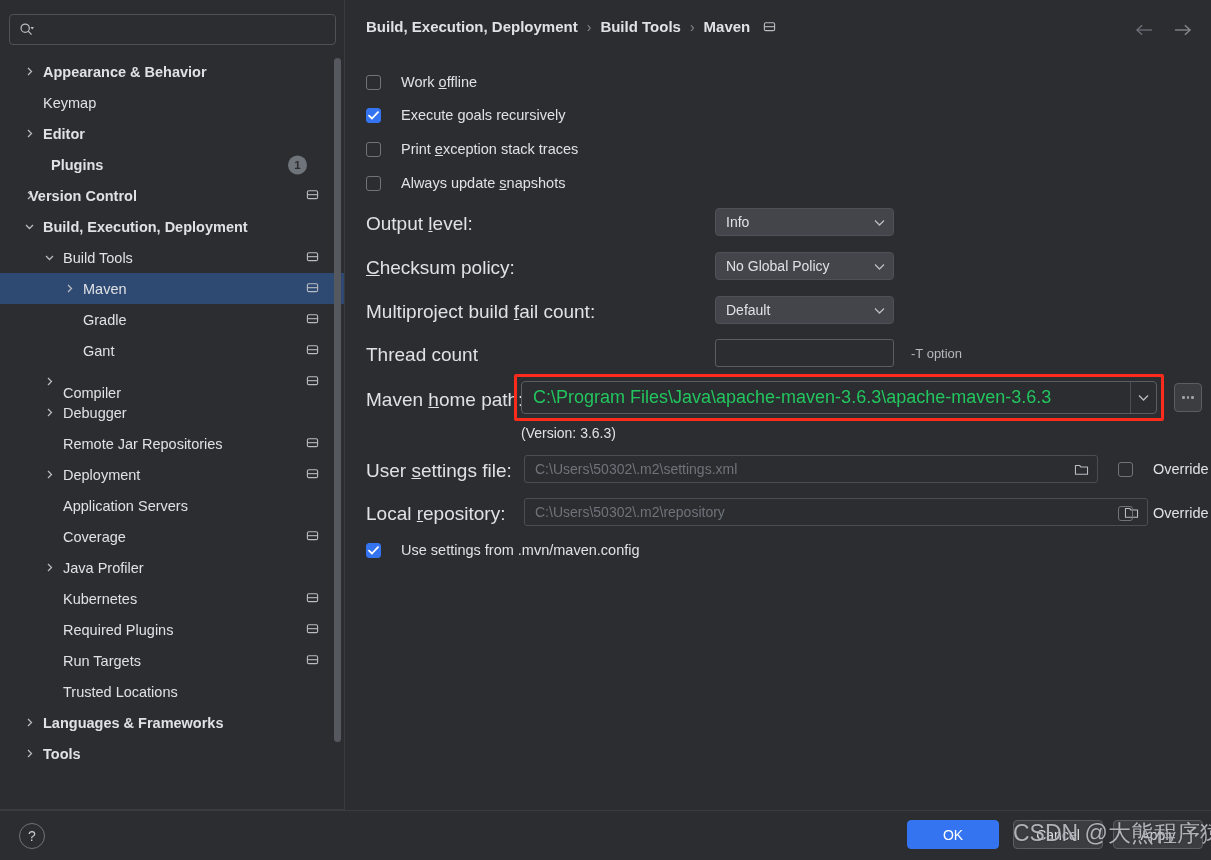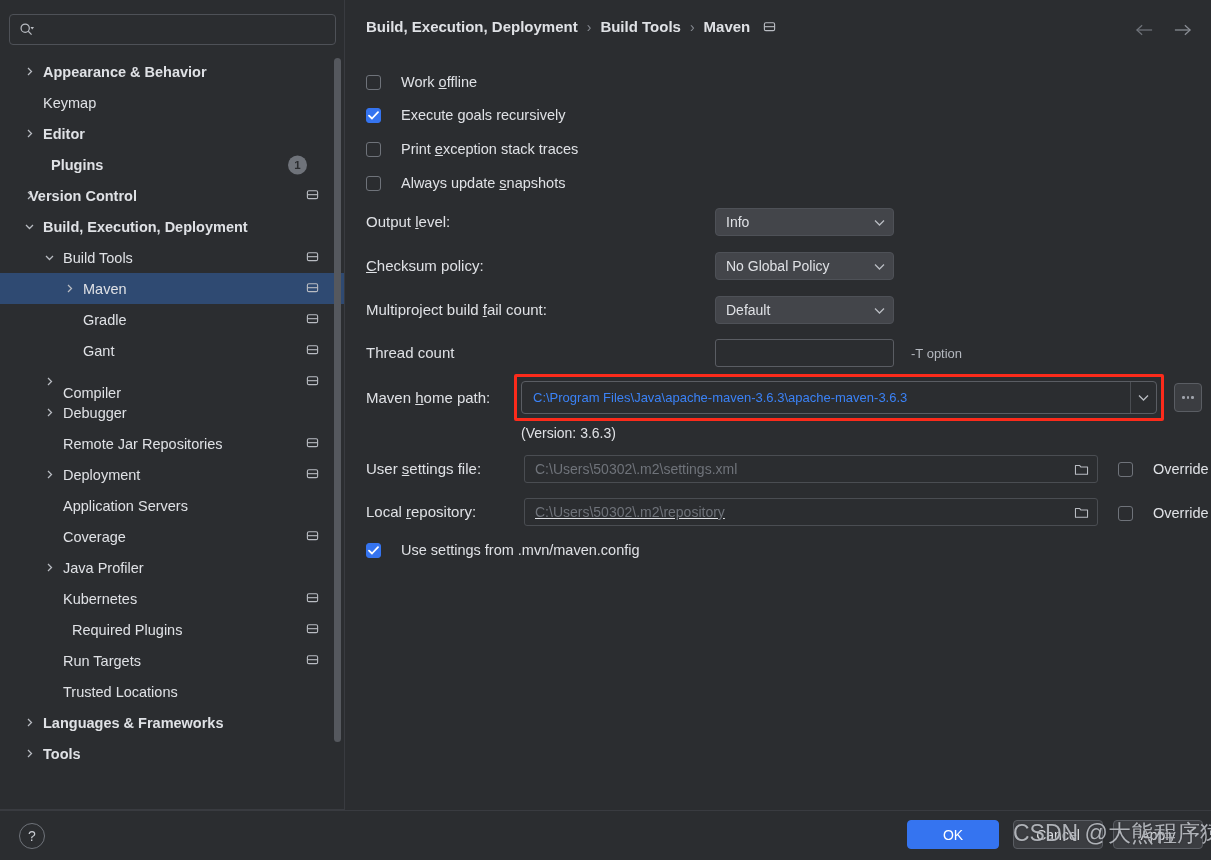--- a/index.html
+++ b/index.html
@@ -77,21 +77,21 @@
   .cbox {
     width: 15px; height: 15px; border-radius: 3px;
     border: 1px solid #6f737a; background: transparent;
     display: flex; align-items: center; justify-content: center; flex: none;
   }
   .cbox.checked { background: #3574f0; border-color: #3574f0; }
   .cb-label { font-size: 14.5px; color: #dfe1e5; white-space: nowrap; }
   .u { text-decoration: underline; }
 
   .field-label {
-    position: absolute; font-size: 15px; color: #dfe1e5; white-space: nowrap;
+    position: absolute; font-size: 19px; color: #dfe1e5; white-space: nowrap;
   }
 
   .combo {
     position: absolute; height: 28px;
     background: #43454a; border: 1px solid #4e5157; border-radius: 4px;
     display: flex; align-items: center; justify-content: space-between;
     padding: 0 7px 0 10px; font-size: 14px; color: #dfe1e5;
   }
   .combo .chev { display: flex; align-items: center; }
 
@@ -103,21 +103,21 @@
   }
   .hint { position: absolute; font-size: 13px; color: #b4b8bf; white-space: nowrap; }
 
   
   #maven-home-combo {
     position: absolute; left: 521px; top: 381px; width: 636px; height: 33px;
     background: #2b2d30; border: 1px solid #5a5d63; border-radius: 4px;
     display: flex; align-items: center;
   }
   #maven-home-value {
-    font-size: 13px; color: #3b82f6; padding-left: 11px; flex: 1;
+    font-size: 18px; color: #22c55e; padding-left: 11px; flex: 1;
     white-space: nowrap; overflow: hidden;
   }
   #maven-home-chev {
     width: 26px; height: 100%; display: flex; align-items: center; justify-content: center;
     border-left: 1px solid #4a4d52;
   }
   #red-box {
     position: absolute; left: 514px; top: 374px; width: 650px; height: 47px;
     border: 3px solid #fc2b1b; border-radius: 2px; pointer-events: none;
   }
@@ -324,21 +324,21 @@
           <span class="tree-label" style="left: 63px;">Java Profiler</span>
         </div>
         <div class="tree-row">
           <span class="tree-label" style="left: 63px;">Kubernetes</span>
           <span class="proj-icon"><svg width="13" height="13" viewBox="0 0 14 14">
               <rect x="1.5" y="3" width="11" height="8.5" rx="1.6" fill="none" stroke="#b9bcc2" stroke-width="1.2"></rect>
               <line x1="1.5" y1="7.2" x2="12.5" y2="7.2" stroke="#b9bcc2" stroke-width="1.2"></line>
             </svg></span>
         </div>
         <div class="tree-row">
-          <span class="tree-label" style="left: 72px;">Required Plugins</span>
+          <span class="tree-label" style="left: 63px;">Required Plugins</span>
           <span class="proj-icon"><svg width="13" height="13" viewBox="0 0 14 14">
               <rect x="1.5" y="3" width="11" height="8.5" rx="1.6" fill="none" stroke="#b9bcc2" stroke-width="1.2"></rect>
               <line x1="1.5" y1="7.2" x2="12.5" y2="7.2" stroke="#b9bcc2" stroke-width="1.2"></line>
             </svg></span>
         </div>
         <div class="tree-row">
           <span class="tree-label" style="left: 63px;">Run Targets</span>
           <span class="proj-icon"><svg width="13" height="13" viewBox="0 0 14 14">
               <rect x="1.5" y="3" width="11" height="8.5" rx="1.6" fill="none" stroke="#b9bcc2" stroke-width="1.2"></rect>
               <line x1="1.5" y1="7.2" x2="12.5" y2="7.2" stroke="#b9bcc2" stroke-width="1.2"></line>
@@ -488,21 +488,21 @@
           <path d="M1.5 12.2 V2.6 h4.4 l1.5 1.8 h7.1 v7.8 z" fill="none" stroke="#b9bcc2" stroke-width="1.15" stroke-linejoin="round"></path>
         </svg>
       </span>
     </div>
     <div class="cb-row" style="left:1118px; top:461px;">
       <span class="cbox"></span>
       <span class="cb-label">Override</span>
     </div>
 
     <span class="field-label" style="left:366px; top:503px;"><span>Local </span><span class="u">r</span><span>epository:</span></span>
-    <div class="pathfield" style="left:524px; top:498px; width:574px;text-decoration:underline;">
+    <div class="pathfield" style="left:524px; top:498px; width:624px;">
       <span class="ph">C:\Users\50302\.m2\repository</span>
       <span class="folder">
         <svg width="15" height="13" viewBox="0 0 16 14">
           <path d="M1.5 12.2 V2.6 h4.4 l1.5 1.8 h7.1 v7.8 z" fill="none" stroke="#b9bcc2" stroke-width="1.15" stroke-linejoin="round"></path>
         </svg>
       </span>
     </div>
     <div class="cb-row" style="left:1118px; top:505px;">
       <span class="cbox"></span>
       <span class="cb-label">Override</span>

